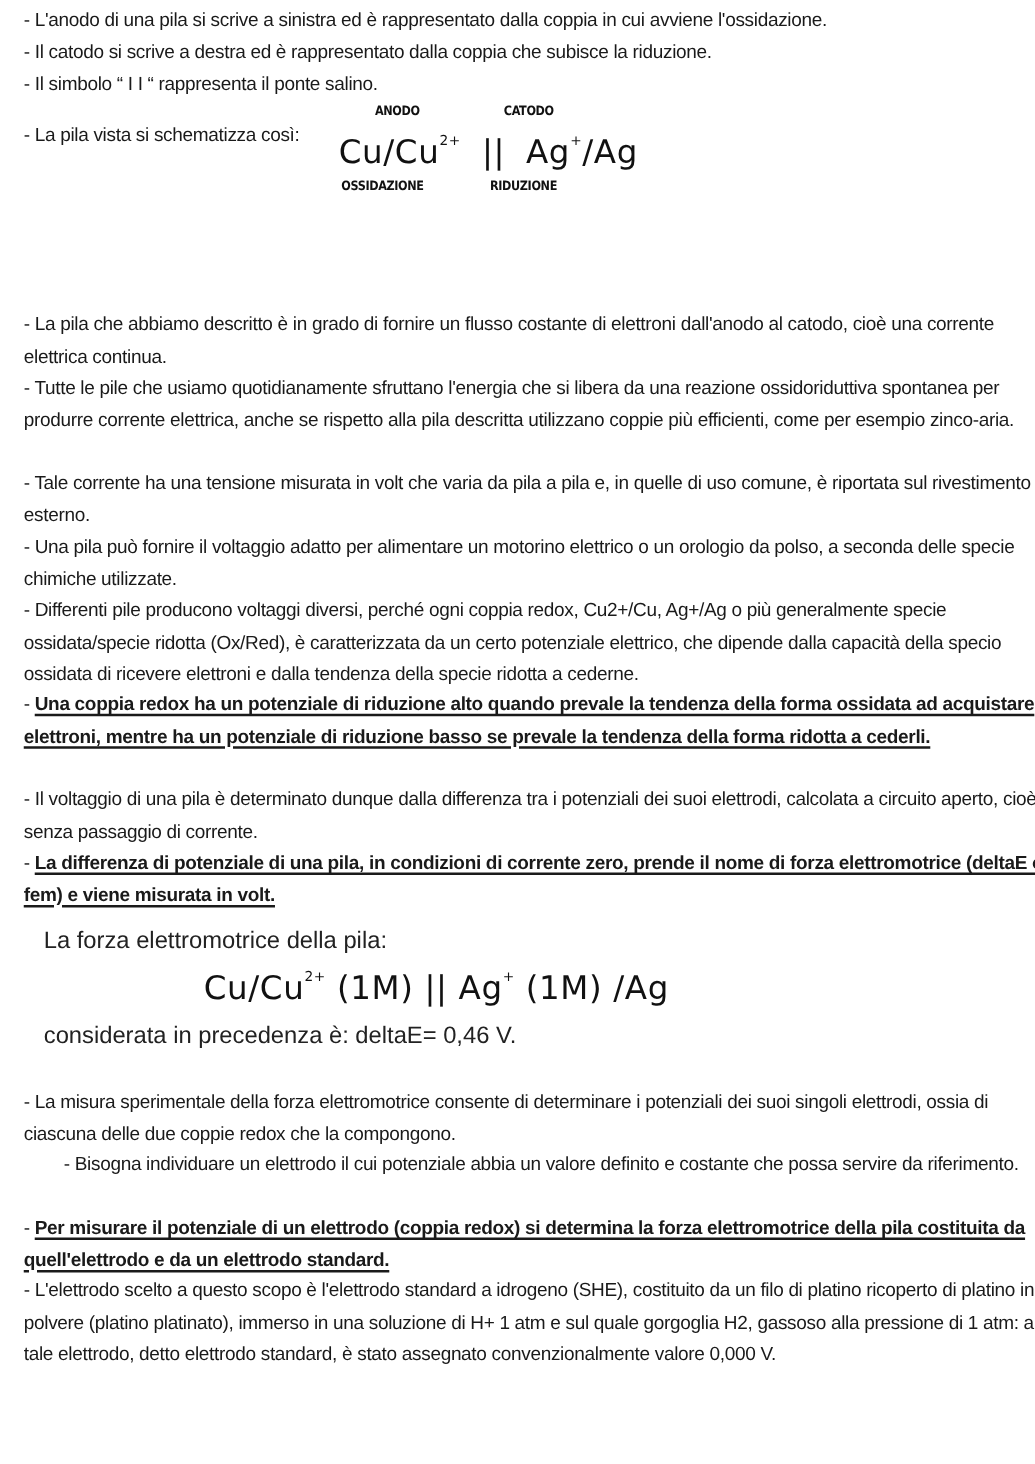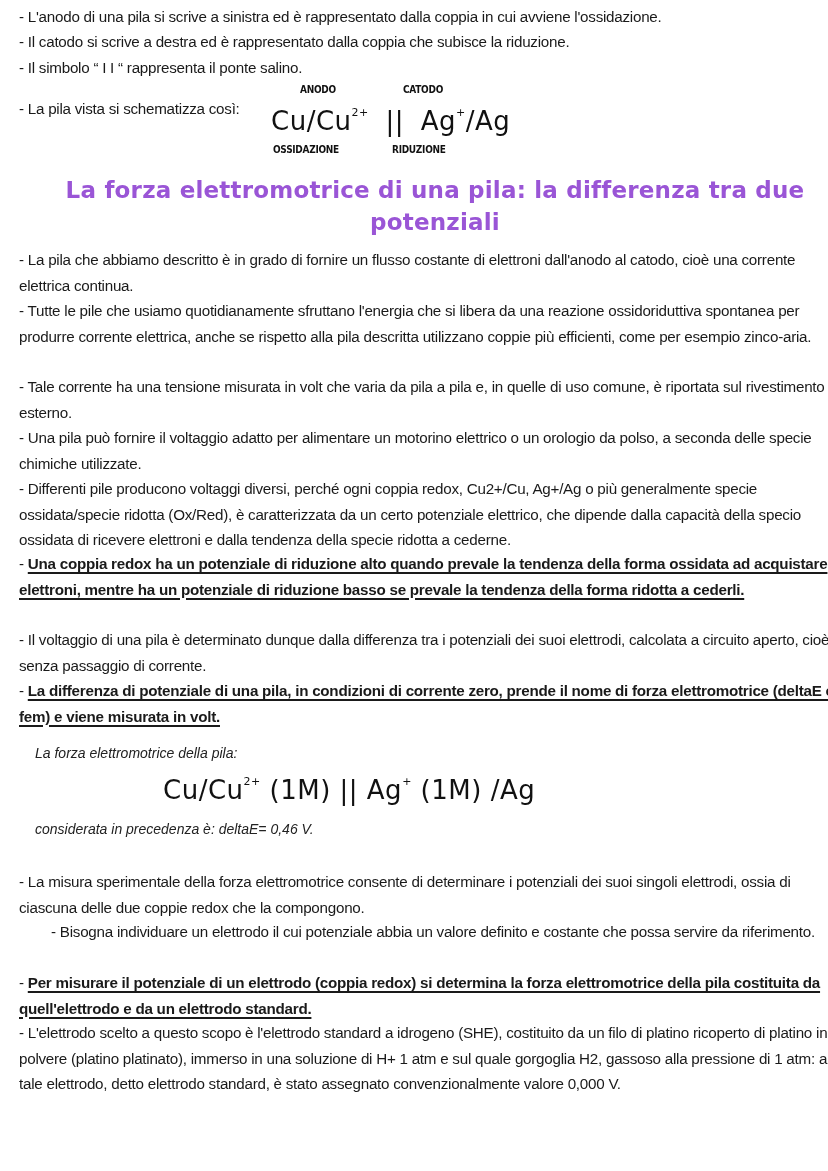--- a/index.html
+++ b/index.html
@@ -49,25 +49,24 @@
       color: #9a55d6;
       font-family: "DejaVu Sans", sans-serif;
       font-weight: bold;
       font-size: 23px;
       line-height: 32px;
       letter-spacing: 0.2px;
     }
 
     .plain-line {
       position: absolute;
-      font-size: 14px;
+      font-size: 19px;
       line-height: 22px;
       white-space: nowrap;
       color: #222;
-      font-style: italic;
     }
   </style>
 </head>
 <body>
 
 <div class="page">
 
   <div class="line" style="top:4px;">- L'anodo di una pila si scrive a sinistra ed è rappresentato dalla coppia in cui avviene l'ossidazione.</div>
   <div class="line" style="top:29px;">- Il catodo si scrive a destra ed è rappresentato dalla coppia che subisce la riduzione.</div>
   <div class="line" style="top:55px;">- Il simbolo “ I I “ rappresenta il ponte salino.</div>
@@ -80,24 +79,20 @@
     <div class="hand hand-formula" style="left:256px; top:106px;">
       <span>Cu/Cu</span><sup>2+</sup>
       <span style="margin:0 8px;">||</span>
       <span>Ag</span><sup>+</sup><span>/Ag</span>
     </div>
 
     <span class="hand hand-label" style="left:258px; top:145px;">OSSIDAZIONE</span>
     <span class="hand hand-label" style="left:377px; top:145px;">RIDUZIONE</span>
   </div>
 
-  <div class="title" style="top:174px;">
-    <div>La forza elettromotrice di una pila: la differenza tra due</div>
-    <div>potenziali</div>
-  </div>
 
   <div class="para" style="top:298px;">- Tutte le pile che usiamo quotidianamente sfruttano l'energia che si libera da una reazione ossidoriduttiva spontanea per produrre corrente elettrica, anche se rispetto alla pila descritta utilizzano coppie più efficienti, come per esempio zinco-aria.</div>
   <div class="para" style="top:247px;">- La pila che abbiamo descritto è in grado di fornire un flusso costante di elettroni dall'anodo al catodo, cioè una corrente elettrica continua.</div>
   <div class="para" style="top:374px;">- Tale corrente ha una tensione misurata in volt che varia da pila a pila e, in quelle di uso comune, è riportata sul rivestimento esterno.</div>
   <div class="para" style="top:425px;">- Una pila può fornire il voltaggio adatto per alimentare un motorino elettrico o un orologio da polso, a seconda delle specie chimiche utilizzate.</div>
   <div class="para" style="top:476px;">- Differenti pile producono voltaggi diversi, perché ogni coppia redox, Cu2+/Cu, Ag+/Ag o più generalmente specie ossidata/specie ridotta (Ox/Red), è caratterizzata da un certo potenziale elettrico, che dipende dalla capacità della specio ossidata di ricevere elettroni e dalla tendenza della specie ridotta a cederne.</div>
   <div class="para" style="top:551px;">
     <span>- </span><span class="bold-u">Una coppia redox ha un potenziale di riduzione alto quando prevale la tendenza della forma ossidata ad acquistare elettroni, mentre ha un potenziale di riduzione basso se prevale la tendenza della forma ridotta a cederli.</span>
   </div>
   <div class="para" style="top:627px;">- Il voltaggio di una pila è determinato dunque dalla differenza tra i potenziali dei suoi elettrodi, calcolata a circuito aperto, cioè senza passaggio di corrente.</div>

